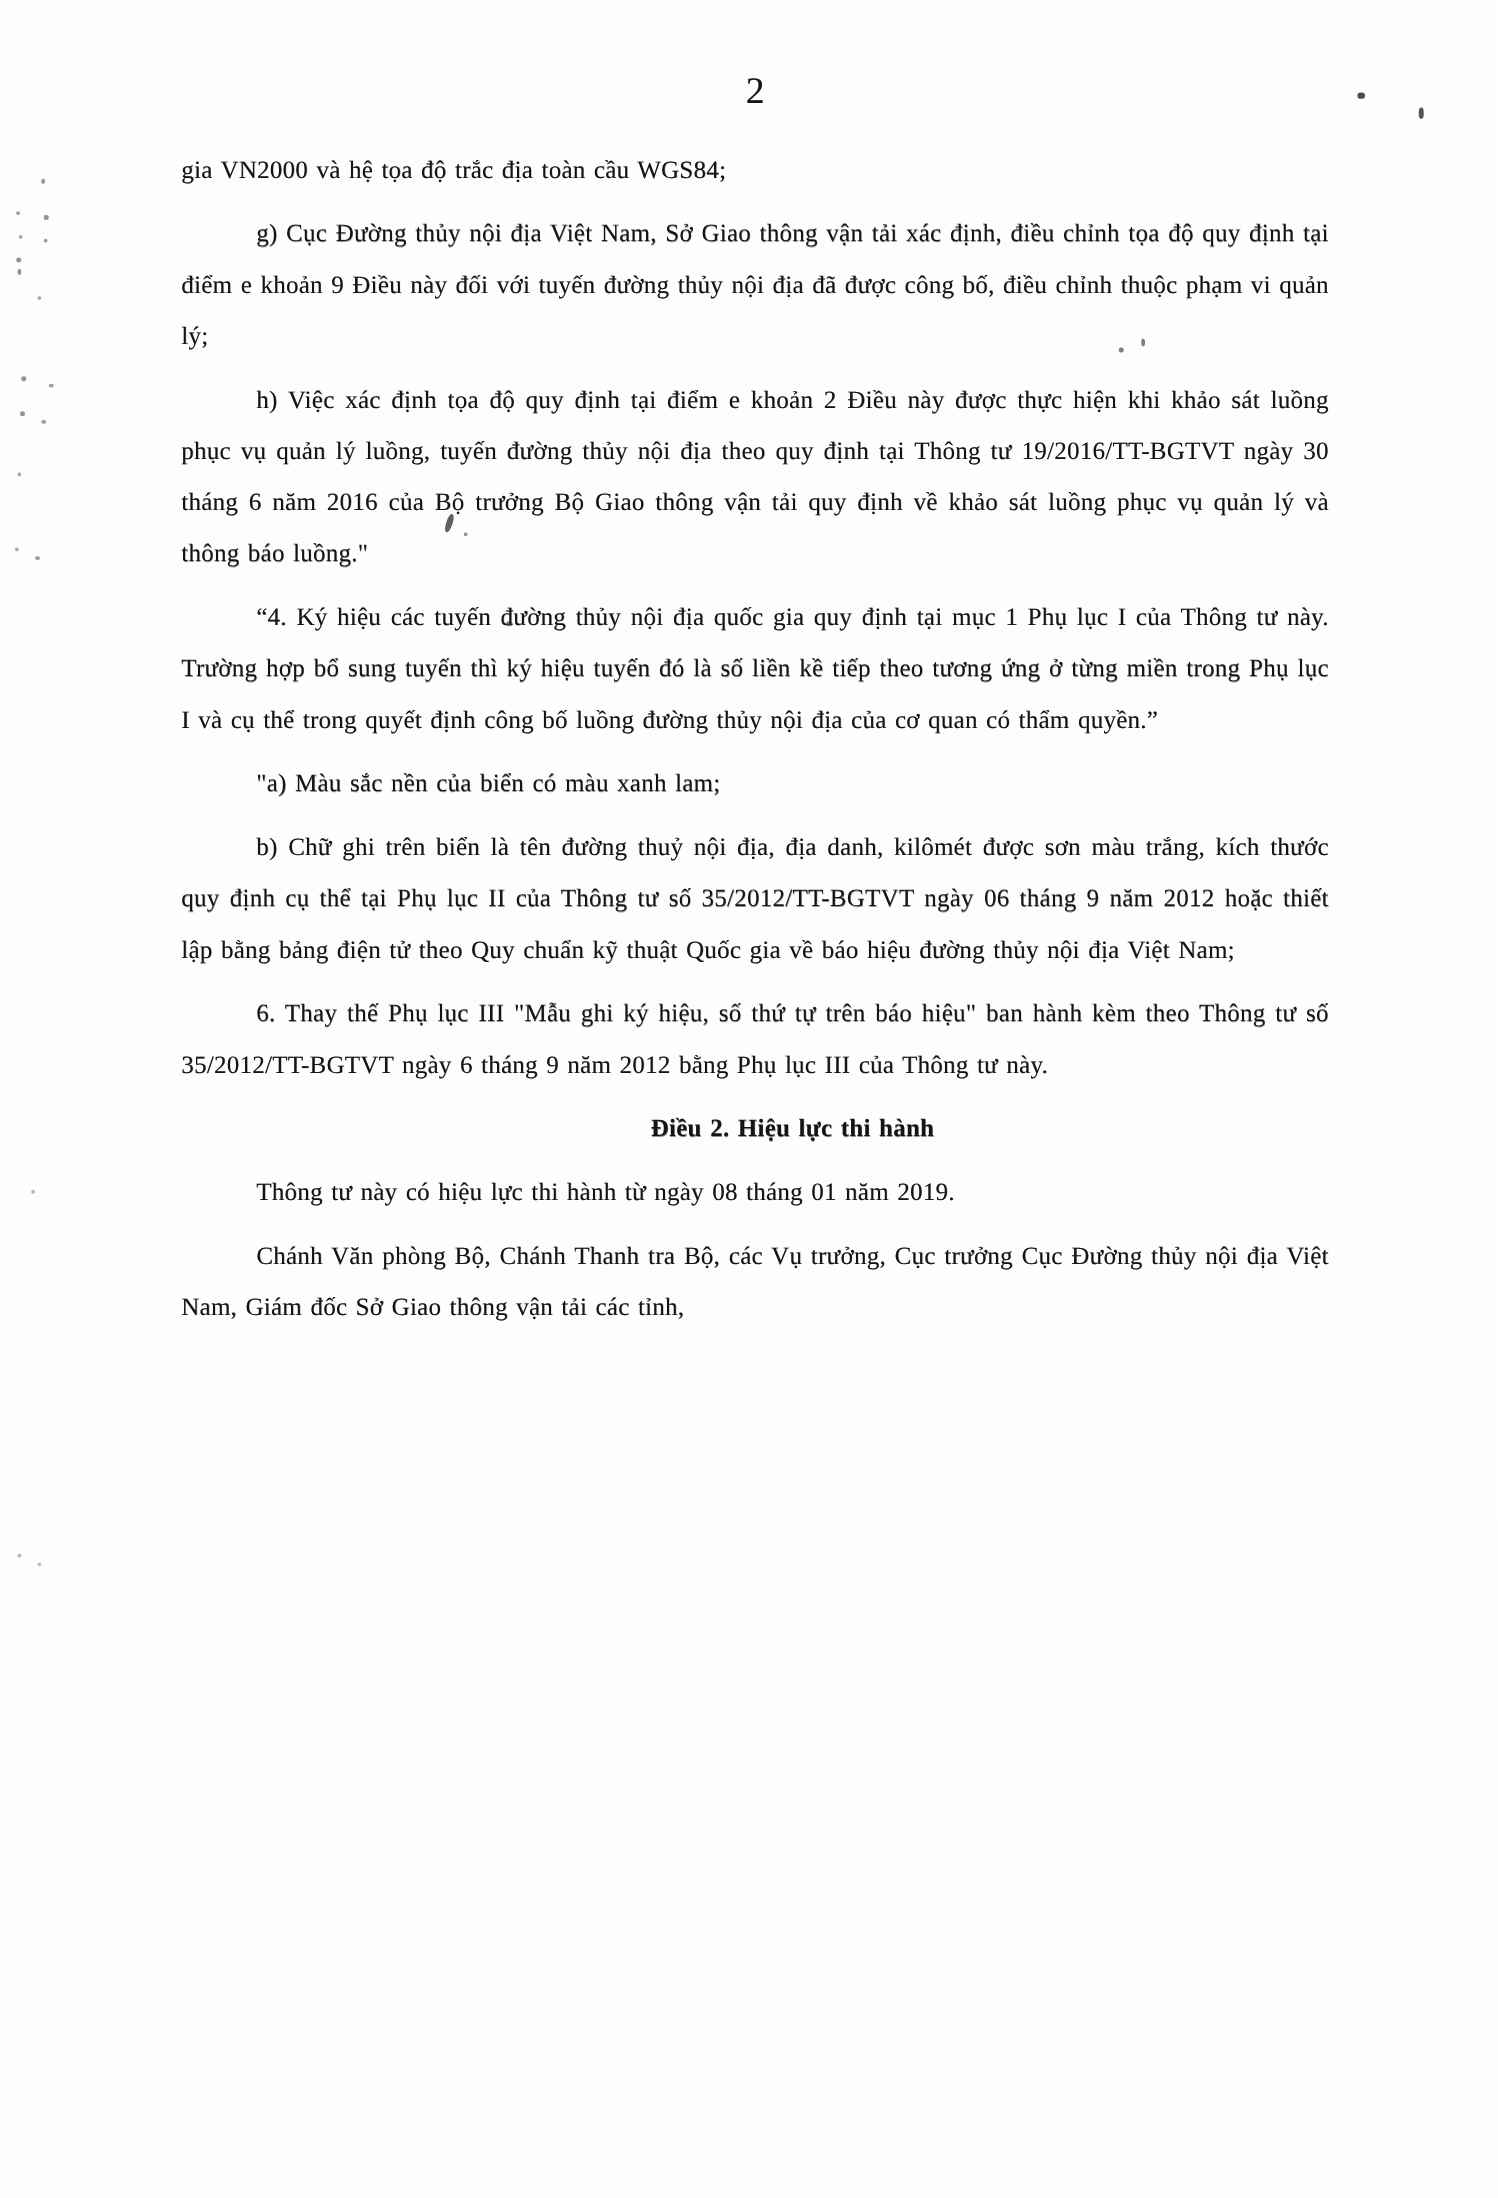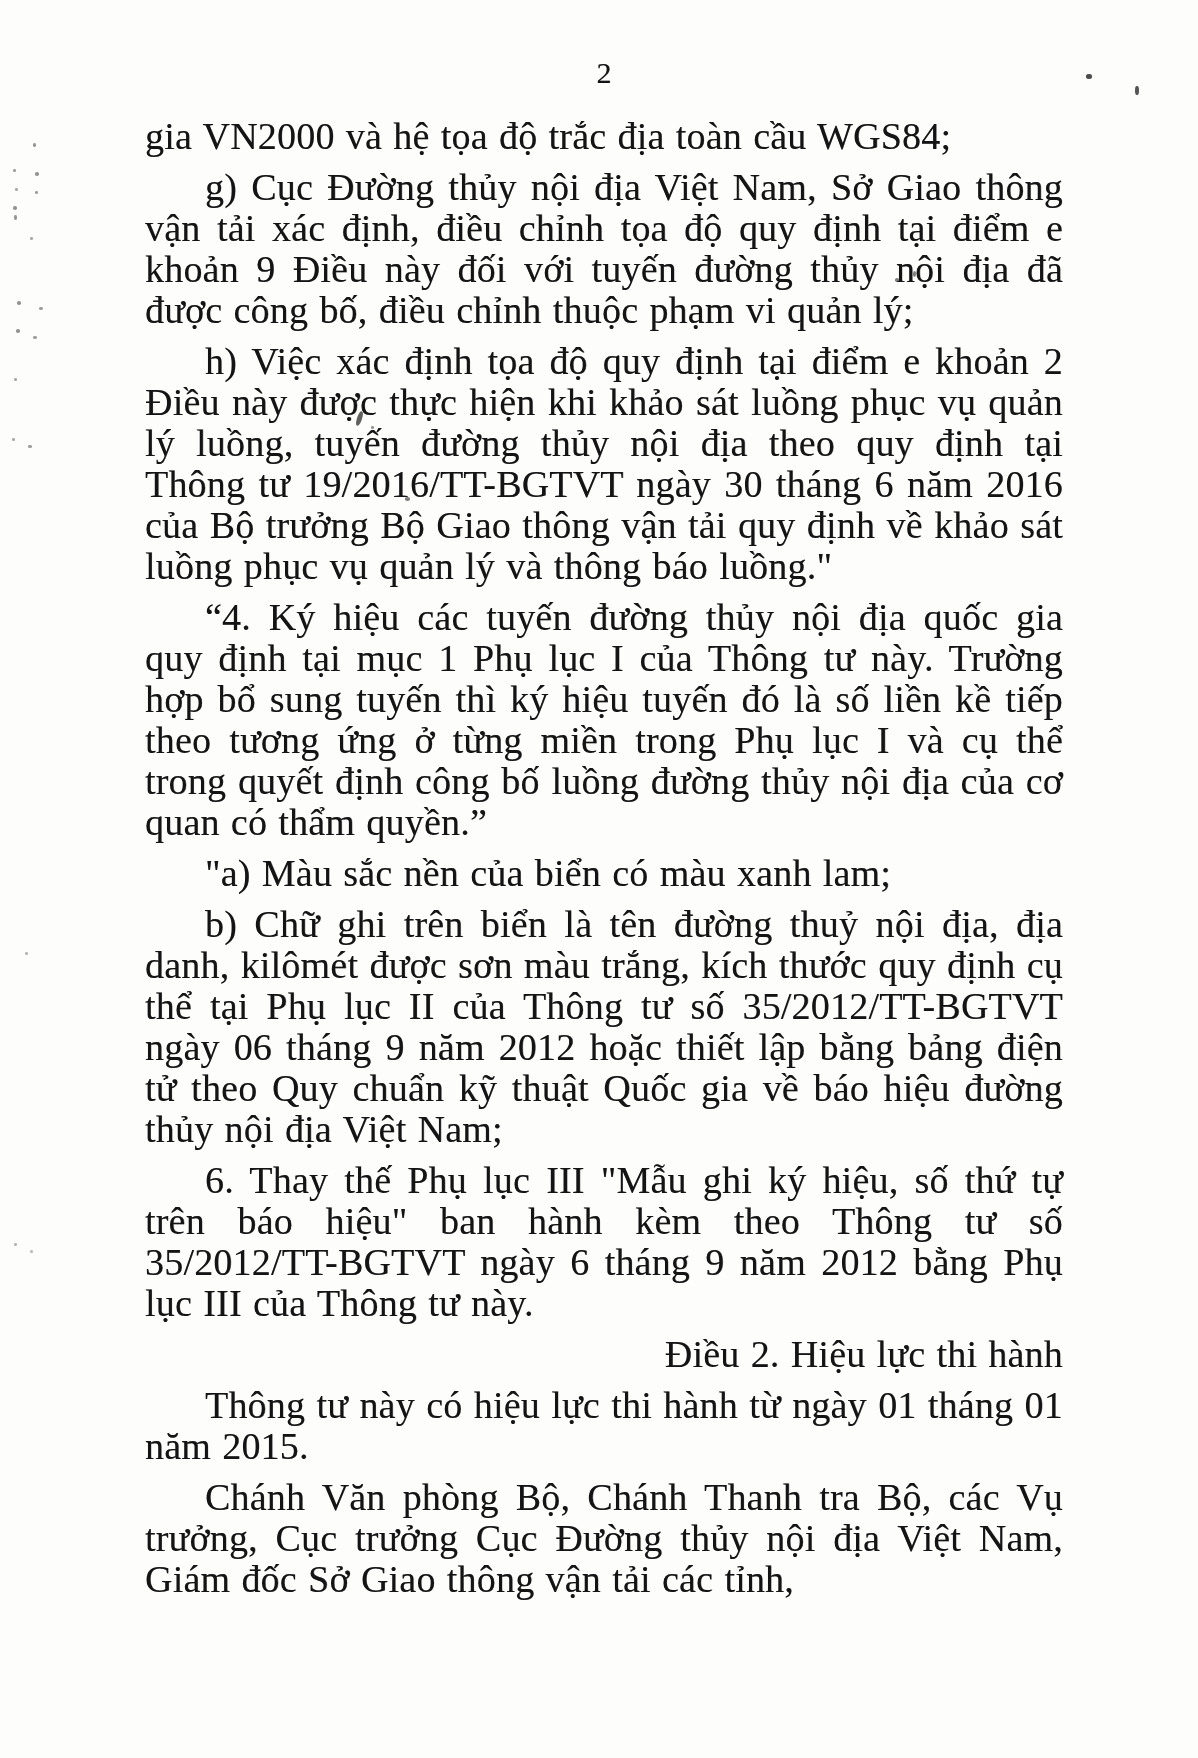--- a/index.html
+++ b/index.html
@@ -27,32 +27,32 @@
     text-shadow: 0.3px 0.3px 0.4px rgba(20,20,20,0.45);
   }
   .content {
     position: absolute;
     top: 116px;
     left: 145px;
     width: 918px;
   }
   .para {
     margin: 0 0 10px 0;
-    font-size: 38px;
+    font-size: 20px;
     line-height: 41px;
     text-align: justify;
     text-indent: 60px;
     letter-spacing: 0.2px;
     word-spacing: 1.5px;
     text-shadow: 0.3px 0.3px 0.4px rgba(20,20,20,0.45);
   }
   .para.continuation { text-indent: 0; }
   .para.heading {
-    font-weight: 400;
-    text-align: right;
+    font-weight: 700;
+    text-align: center;
   }
   .mark {
     position: absolute;
     background: #2b2b2b;
     border-radius: 45%;
   }
 </style>
 </head>
 <body>
 
@@ -61,21 +61,21 @@
 
   <div class="content">
       <p class="para continuation">gia VN2000 và hệ tọa độ trắc địa toàn cầu WGS84;</p>
       <p class="para indent">g) Cục Đường thủy nội địa Việt Nam, Sở Giao thông vận tải xác định, điều chỉnh tọa độ quy định tại điểm e khoản 9 Điều này đối với tuyến đường thủy nội địa đã được công bố, điều chỉnh thuộc phạm vi quản lý;</p>
       <p class="para indent">h) Việc xác định tọa độ quy định tại điểm e khoản 2 Điều này được thực hiện khi khảo sát luồng phục vụ quản lý luồng, tuyến đường thủy nội địa theo quy định tại Thông tư 19/2016/TT-BGTVT ngày 30 tháng 6 năm 2016 của Bộ trưởng Bộ Giao thông vận tải quy định về khảo sát luồng phục vụ quản lý và thông báo luồng."</p>
       <p class="para indent">“4. Ký hiệu các tuyến đường thủy nội địa quốc gia quy định tại mục 1 Phụ lục I của Thông tư này. Trường hợp bổ sung tuyến thì ký hiệu tuyến đó là số liền kề tiếp theo tương ứng ở từng miền trong Phụ lục I và cụ thể trong quyết định công bố luồng đường thủy nội địa của cơ quan có thẩm quyền.”</p>
       <p class="para indent">"a) Màu sắc nền của biển có màu xanh lam;</p>
       <p class="para indent">b) Chữ ghi trên biển là tên đường thuỷ nội địa, địa danh, kilômét được sơn màu trắng, kích thước quy định cụ thể tại Phụ lục II của Thông tư số 35/2012/TT-BGTVT ngày 06 tháng 9 năm 2012 hoặc thiết lập bằng bảng điện tử theo Quy chuẩn kỹ thuật Quốc gia về báo hiệu đường thủy nội địa Việt Nam;</p>
       <p class="para indent">6. Thay thế Phụ lục III "Mẫu ghi ký hiệu, số thứ tự trên báo hiệu" ban hành kèm theo Thông tư số 35/2012/TT-BGTVT ngày 6 tháng 9 năm 2012 bằng Phụ lục III của Thông tư này.</p>
       <p class="para heading">Điều 2. Hiệu lực thi hành</p>
-      <p class="para indent">Thông tư này có hiệu lực thi hành từ ngày 01 tháng 01 năm 2015.</p>
+      <p class="para indent">Thông tư này có hiệu lực thi hành từ ngày 08 tháng 01 năm 2019.</p>
       <p class="para indent">Chánh Văn phòng Bộ, Chánh Thanh tra Bộ, các Vụ trưởng, Cục trưởng Cục Đường thủy nội địa Việt Nam, Giám đốc Sở Giao thông vận tải các tỉnh,</p>
     </div>
 <div class="mark" style="left: 1086px; top: 74px; width: 6px; height: 5px; opacity: 0.85;"></div>
     <div class="mark" style="left: 1135px; top: 86px; width: 4px; height: 9px; opacity: 0.8;"></div>
     <div class="mark" style="left: 33px; top: 143px; width: 3px; height: 4px; opacity: 0.5;"></div>
     <div class="mark" style="left: 13px; top: 169px; width: 3px; height: 3px; opacity: 0.45;"></div>
     <div class="mark" style="left: 35px; top: 172px; width: 4px; height: 4px; opacity: 0.5;"></div>
     <div class="mark" style="left: 15px; top: 188px; width: 3px; height: 3px; opacity: 0.4;"></div>
     <div class="mark" style="left: 35px; top: 191px; width: 3px; height: 3px; opacity: 0.45;"></div>
     <div class="mark" style="left: 13px; top: 206px; width: 4px; height: 4px; opacity: 0.5;"></div>

